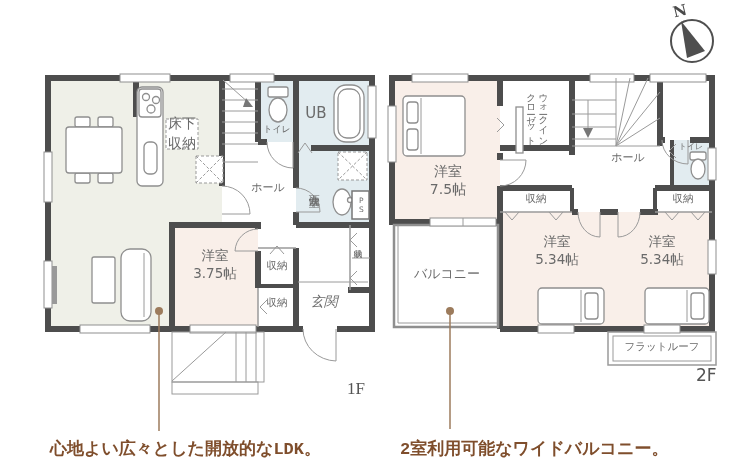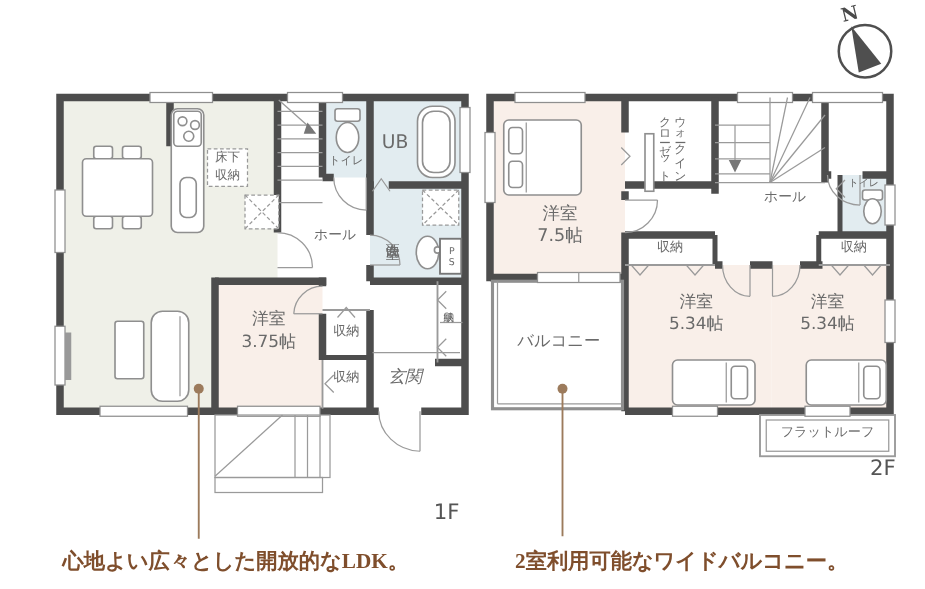--- a/index.html
+++ b/index.html
@@ -30,21 +30,21 @@
     color:var(--label_text,#6a6a6a);font-size:13px;line-height:1.3;
     white-space:pre-line;text-align:center;pointer-events:none;
   }
   .vert{writing-mode:vertical-rl;text-orientation:upright;letter-spacing:1px;}
   .floorlbl{
     position:absolute;color:var(--floor_label_text,#555);font-size:17px;
     pointer-events:none;
   }
   .note{
     position:absolute;color:var(--annotation_text,#7f4e2c);
-    font-family:Liberation Serif, serif;
+    font-family:Liberation Mono, monospace;
     font-weight:bold;font-size:17px;white-space:nowrap;pointer-events:none;
   }
   .north{
     position:absolute;color:#4a4a4a;font-family:"DejaVu Serif","Liberation Serif",serif;
     font-weight:bold;font-size:15px;transform:rotate(-14deg);pointer-events:none;
   }
 </style>
 </head>
 <body>
 
@@ -330,47 +330,47 @@
     <line x1="159" y1="311" x2="159" y2="431" class="anno-line"></line>
   </g>
   <g>
     <circle cx="450" cy="311" r="4" class="anno-dot"></circle>
     <line x1="450" y1="311" x2="450" y2="429" class="anno-line"></line>
   </g>
 </svg>
 
 <div class="lbl" style="left:215px;top:265px;font-size:13.5px;">洋室
 3.75帖</div>
-<div class="lbl" style="left:182px;top:134px;font-size:10px;line-height:1.4;">床下
+<div class="lbl" style="left:182px;top:134px;font-size:14px;line-height:1.4;">床下
 収納</div>
 <div class="lbl" style="left:277px;top:130px;font-size:9px;">トイレ</div>
 <div class="lbl" style="left:316px;top:114px;font-size:15px;text-align:center;">UB</div>
 <div class="lbl vert" style="left:313px;top:187px;font-size:11px;">洗面室</div>
 <div class="lbl" style="left:268px;top:188px;font-size:11px;">ホール</div>
 <div class="lbl vert" style="left:361px;top:205px;font-size:7.5px;letter-spacing:0;">PS</div>
 <div class="lbl vert" style="left:358px;top:243px;font-size:8.5px;letter-spacing:0;">収納</div>
 <div class="lbl" style="left:277px;top:266px;font-size:10.5px;">収納</div>
 <div class="lbl" style="left:277px;top:303px;font-size:10.5px;">収納</div>
 <div class="lbl" style="left:324px;top:302px;font-size:13.5px;font-style:italic;">玄関</div>
-<div class="floorlbl" style="left:347px;top:400px;">1F</div>
+<div class="floorlbl" style="left:347px;top:379px;font-family:Liberation Serif, serif;">1F</div>
 
 <div class="lbl" style="left:448px;top:180px;font-size:14px;">洋室
 7.5帖</div>
 <div class="lbl vert" style="left:537px;top:114px;font-size:9.5px;letter-spacing:0;">ウォークイン
 クローゼット</div>
 <div class="lbl" style="left:628px;top:158px;font-size:11px;">ホール</div>
 <div class="lbl" style="left:691px;top:147px;font-size:8px;">トイレ</div>
 <div class="lbl" style="left:536px;top:199px;font-size:10.5px;">収納</div>
 <div class="lbl" style="left:683px;top:199px;font-size:10.5px;">収納</div>
 <div class="lbl" style="left:557px;top:251px;font-size:13.5px;">洋室
 5.34帖</div>
 <div class="lbl" style="left:662px;top:251px;font-size:13.5px;">洋室
 5.34帖</div>
 <div class="lbl" style="left:447px;top:274px;font-size:13px;">バルコニー</div>
 <div class="lbl" style="left:662px;top:347px;font-size:10.5px;">フラットルーフ</div>
 <div class="floorlbl" style="left:696px;top:365px;">2F</div>
 
 <div class="north" style="left:673px;top:2px;">N</div>
 
 <div class="note" style="left:50px;top:437px;">心地よい広々とした開放的なLDK。</div>
-<div class="note" style="left:400px;top:437px;margin-left:12px;">2室利用可能なワイドバルコニー。</div>
+<div class="note" style="left:400px;top:437px;">2室利用可能なワイドバルコニー。</div>
 
 </div>
 
 </body></html>

